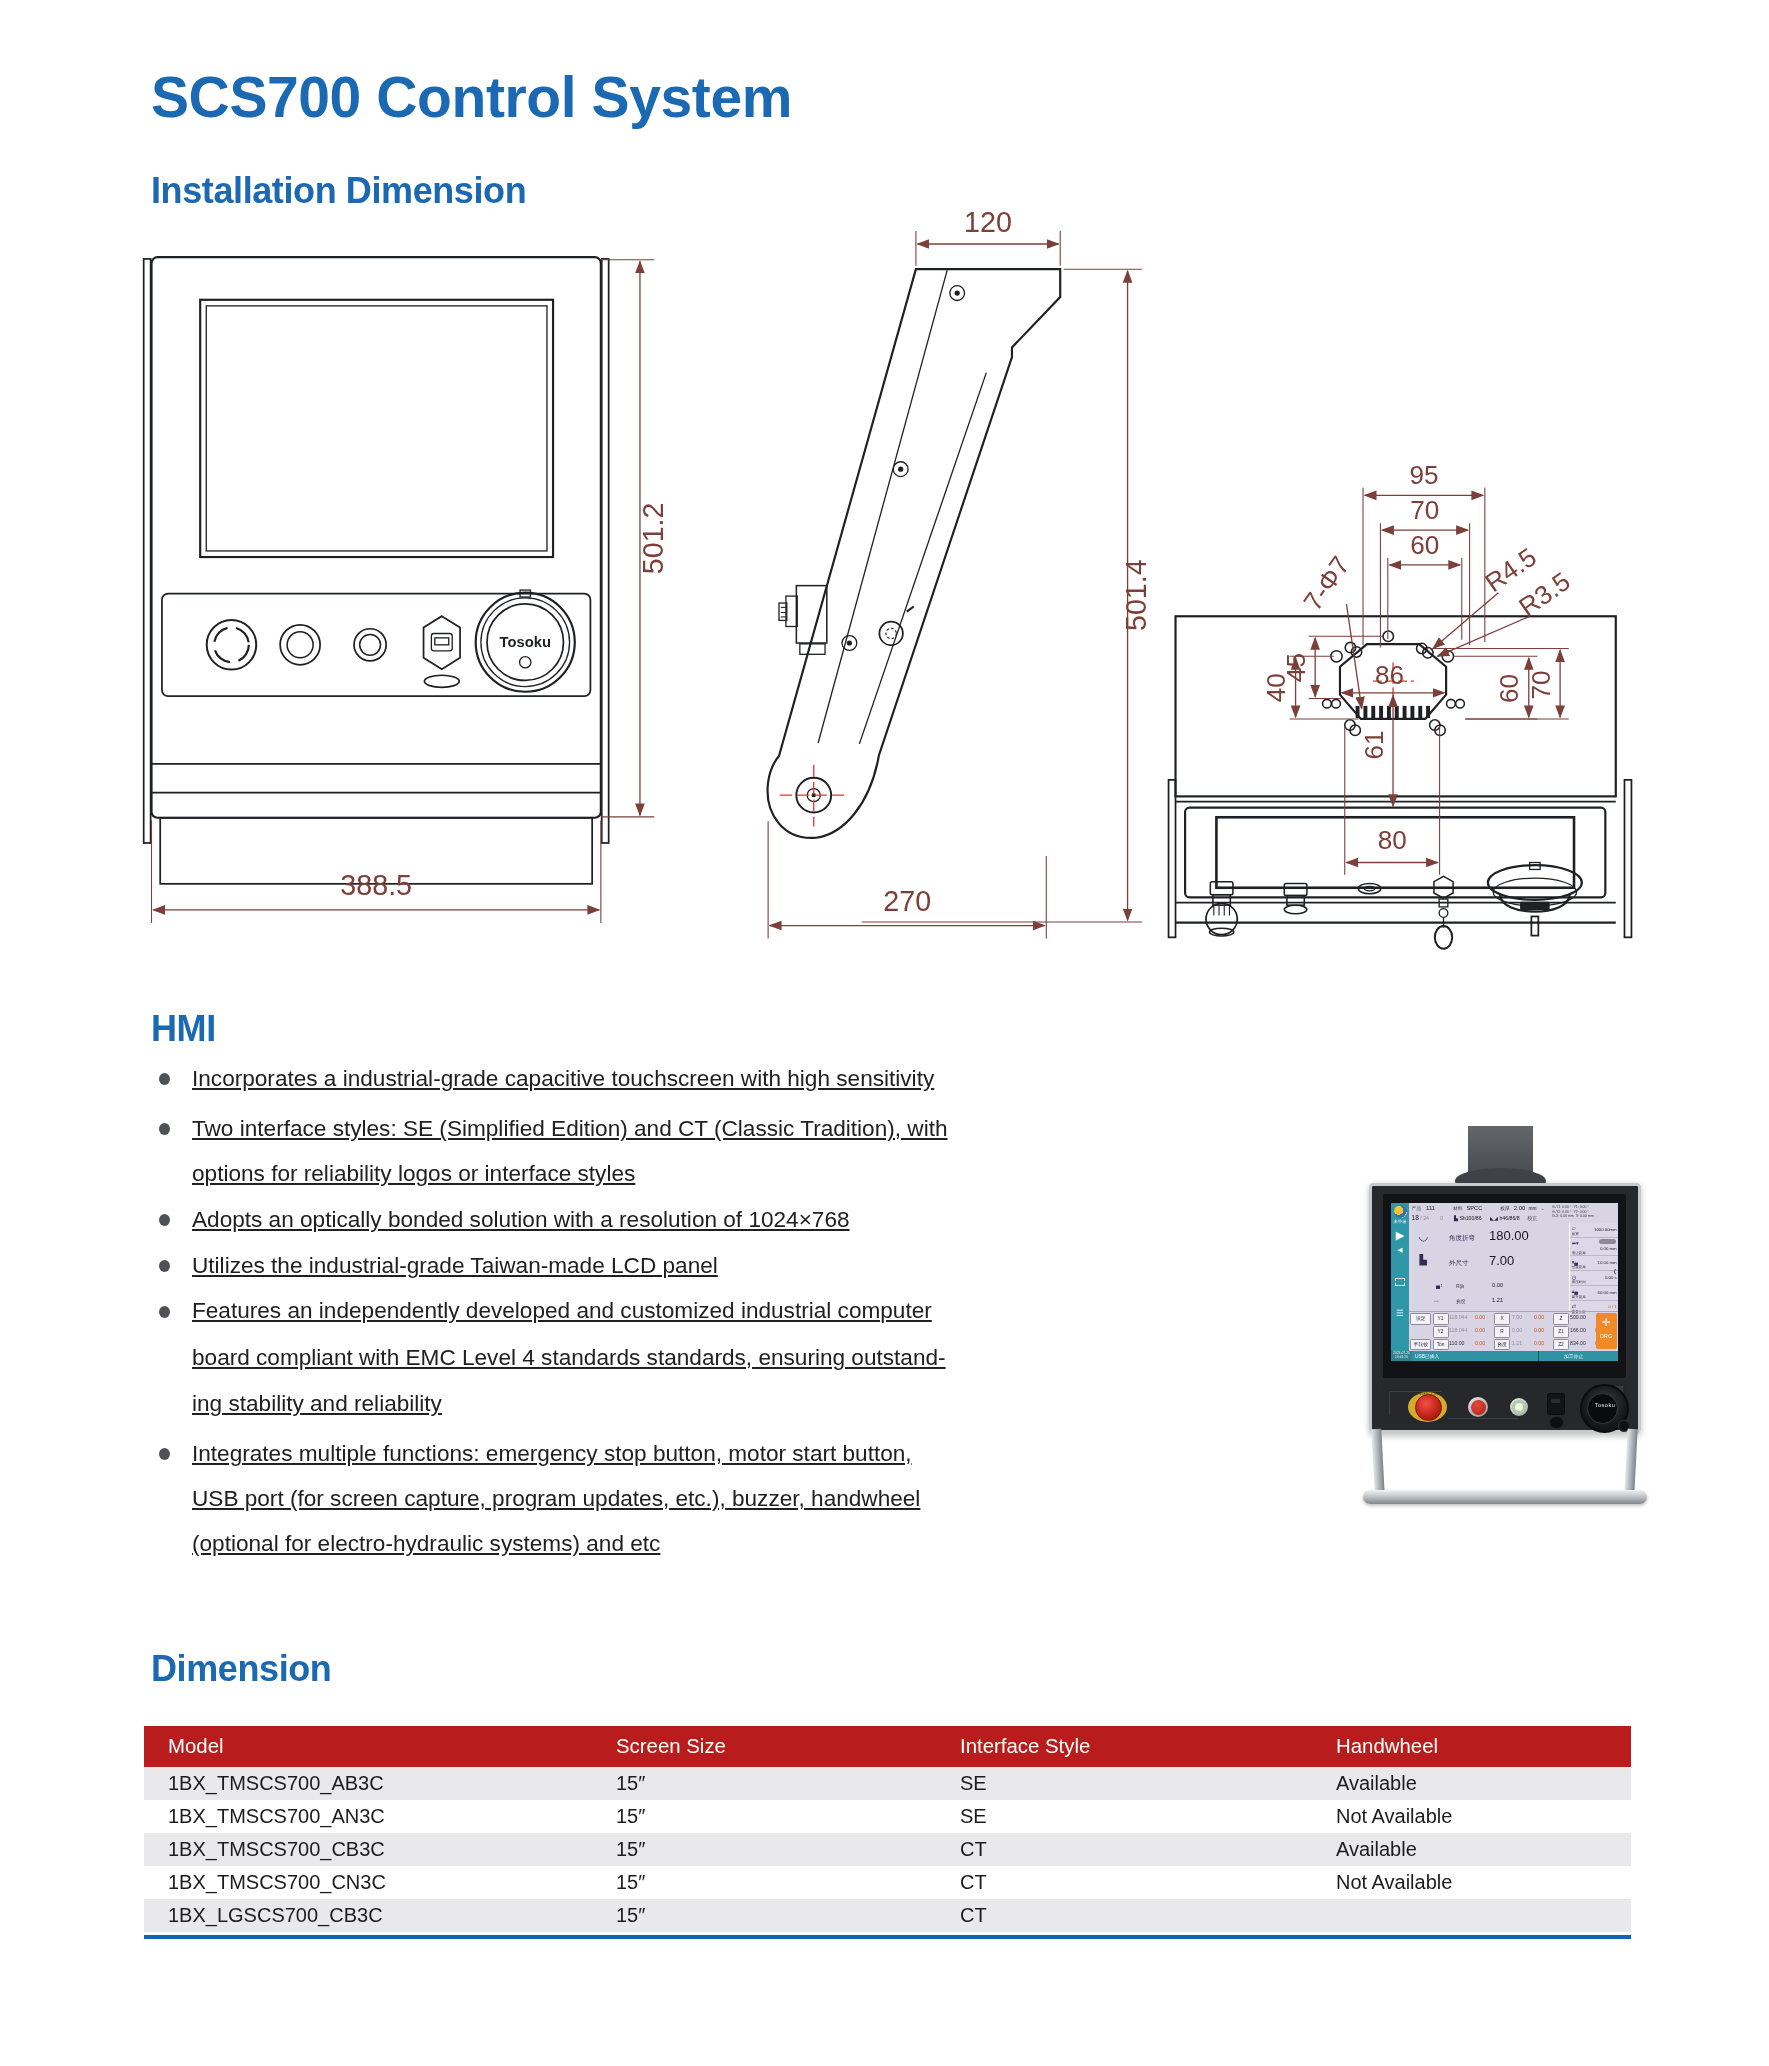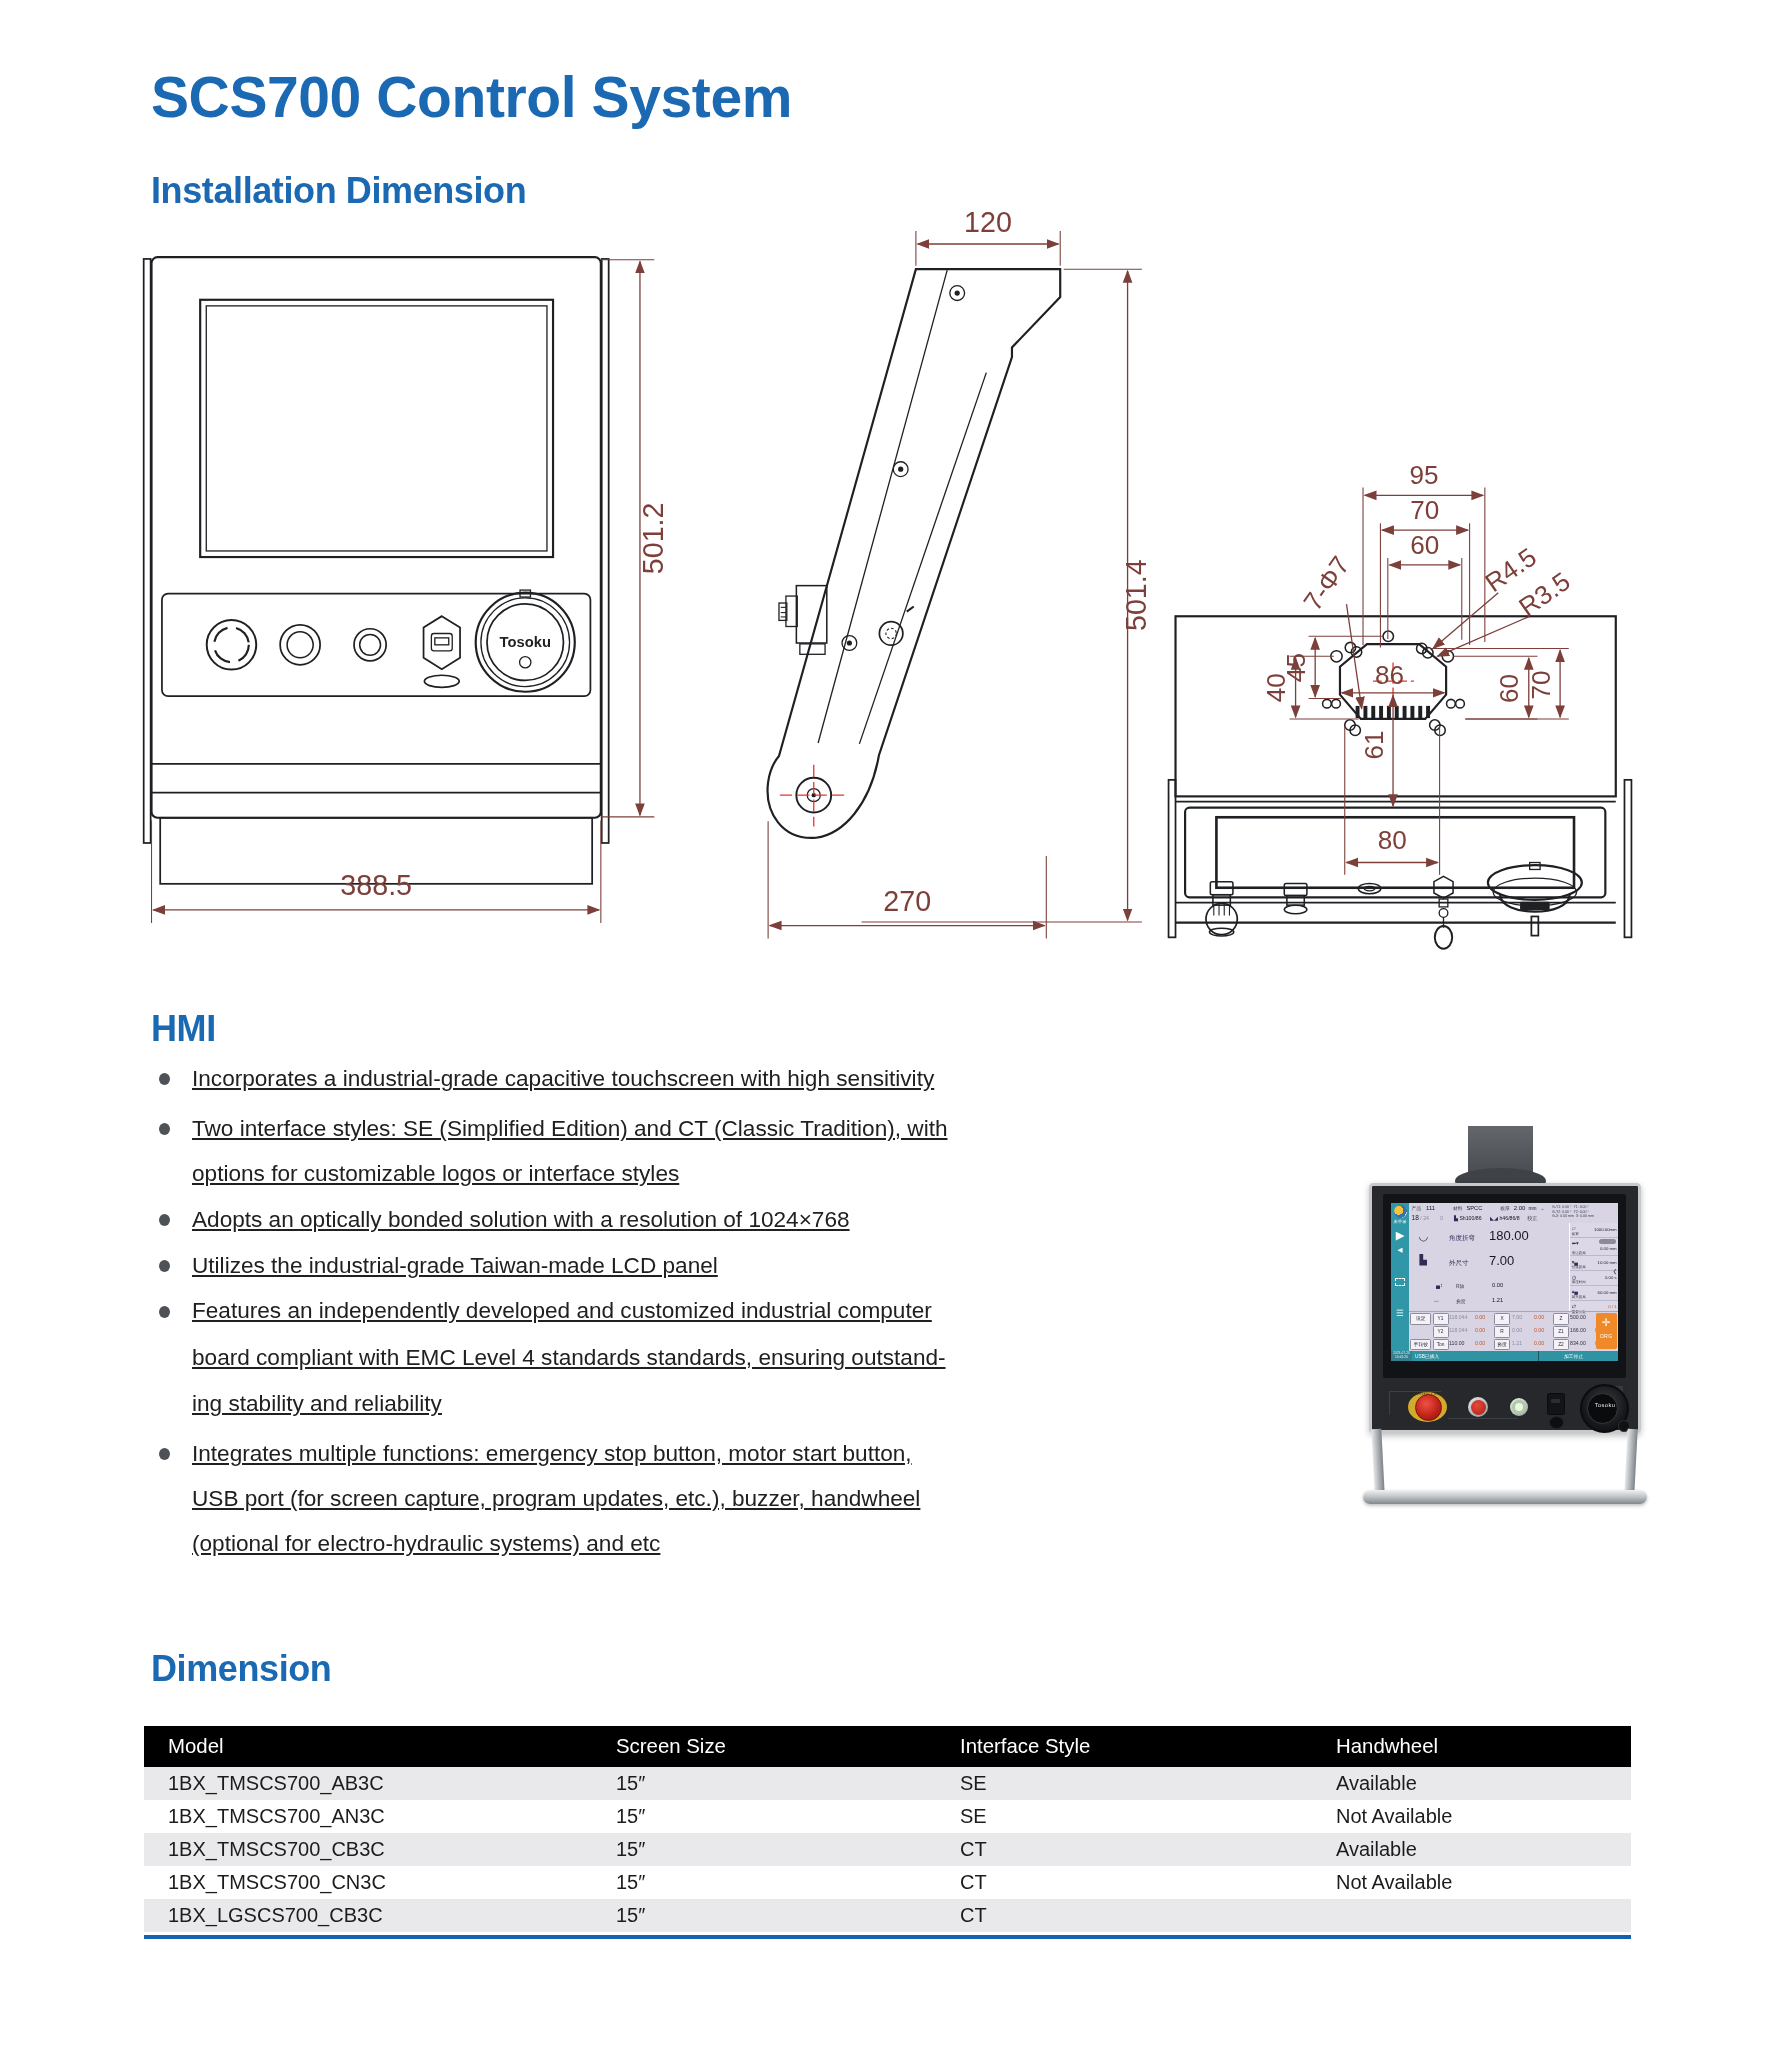--- a/index.html
+++ b/index.html
@@ -12,21 +12,21 @@
   
   .bullet-line{left:192px;width:892px;font-size:22.6px;line-height:30px;color:#202020;text-decoration:underline;}
   .bullet-dot{left:159px;width:11px;height:12px;border-radius:50%;background:#4e5256;}
   
   svg text{font-family:"Liberation Sans", sans-serif;}
   .dim-t{fill:#7c3f3a;font-size:66px;}
   .dim-r{fill:#7c3f3a;font-size:60px;}
   
   .ord-table{left:144px;top:1726px;width:1487px;font-size:20px;}
   .ord-header{display:grid;grid-template-columns:448px 344px 376px 320px;height:41px;
-              background:#000000;color:#ffffff;align-items:center;font-size:20.4px;}
+              background:#b91c1c;color:#ffffff;align-items:center;font-size:20.4px;}
   .ord-row{display:grid;grid-template-columns:448px 344px 376px 320px;height:33px;align-items:center;color:#1c1c1c;}
   .ord-row:nth-child(odd){background:#ffffff;}
   .ord-row:nth-child(even){background:#e9e9eb;}
   .ord-table .cell{padding-left:24px;white-space:nowrap;}
   .ord-bottom{left:144px;top:1935px;width:1487px;height:3.9px;background:#1563ae;}
   
   .device{left:1359px;top:1126px;width:291px;height:439px;}
   .dev-arm{left:109px;top:0;width:65px;height:56px;background:linear-gradient(180deg,#63676c,#45484d);}
   .dev-arm-flare{left:96px;top:42px;width:91px;height:18px;background:#3f4247;border-radius:50% 50% 4.3px 4.3px / 70% 70% 5.2px 5.2px;}
   .dev-body{left:9.6px;top:57px;width:266px;height:244px;background:#27292d;border:3px solid #c7c9cb;border-radius:4.3px;
@@ -305,21 +305,21 @@
     <text class="dim-r" transform="translate(812,562) rotate(-90)" text-anchor="middle">60</text>
     <text class="dim-r" transform="translate(884,554) rotate(-90)" text-anchor="middle">70</text>
   </svg>
 
   <div class="abs sec-head" style="left:151px;top:1008px;">HMI</div>
 
   <div class="abs bullet-dot" style="top:1073px;"></div>
   <div class="abs bullet-line" style="top:1064px;">Incorporates a industrial-grade capacitive touchscreen with high sensitivity</div>
   <div class="abs bullet-dot" style="top:1123px;"></div>
   <div class="abs bullet-line" style="top:1114px;">Two interface styles: SE (Simplified Edition) and CT (Classic Tradition), with</div>
-  <div class="abs bullet-line" style="top:1159px;">options for customizable logos or interface styles</div>
+  <div class="abs bullet-line" style="top:1159px;">options for reliability logos or interface styles</div>
   <div class="abs bullet-dot" style="top:1214px;"></div>
   <div class="abs bullet-line" style="top:1205px;">Adopts an optically bonded solution with a resolution of 1024×768</div>
   <div class="abs bullet-dot" style="top:1260px;"></div>
   <div class="abs bullet-line" style="top:1251px;">Utilizes the industrial-grade Taiwan-made LCD panel</div>
   <div class="abs bullet-dot" style="top:1306px;"></div>
   <div class="abs bullet-line" style="top:1296px;">Features an independently developed and customized industrial computer</div>
   <div class="abs bullet-line" style="top:1343px;">board compliant with EMC Level 4 standards standards, ensuring outstand-</div>
   <div class="abs bullet-line" style="top:1389px;">ing stability and reliability</div>
   <div class="abs bullet-dot" style="top:1448px;"></div>
   <div class="abs bullet-line" style="top:1484px;">USB port (for screen capture, program updates, etc.), buzzer, handwheel</div>

